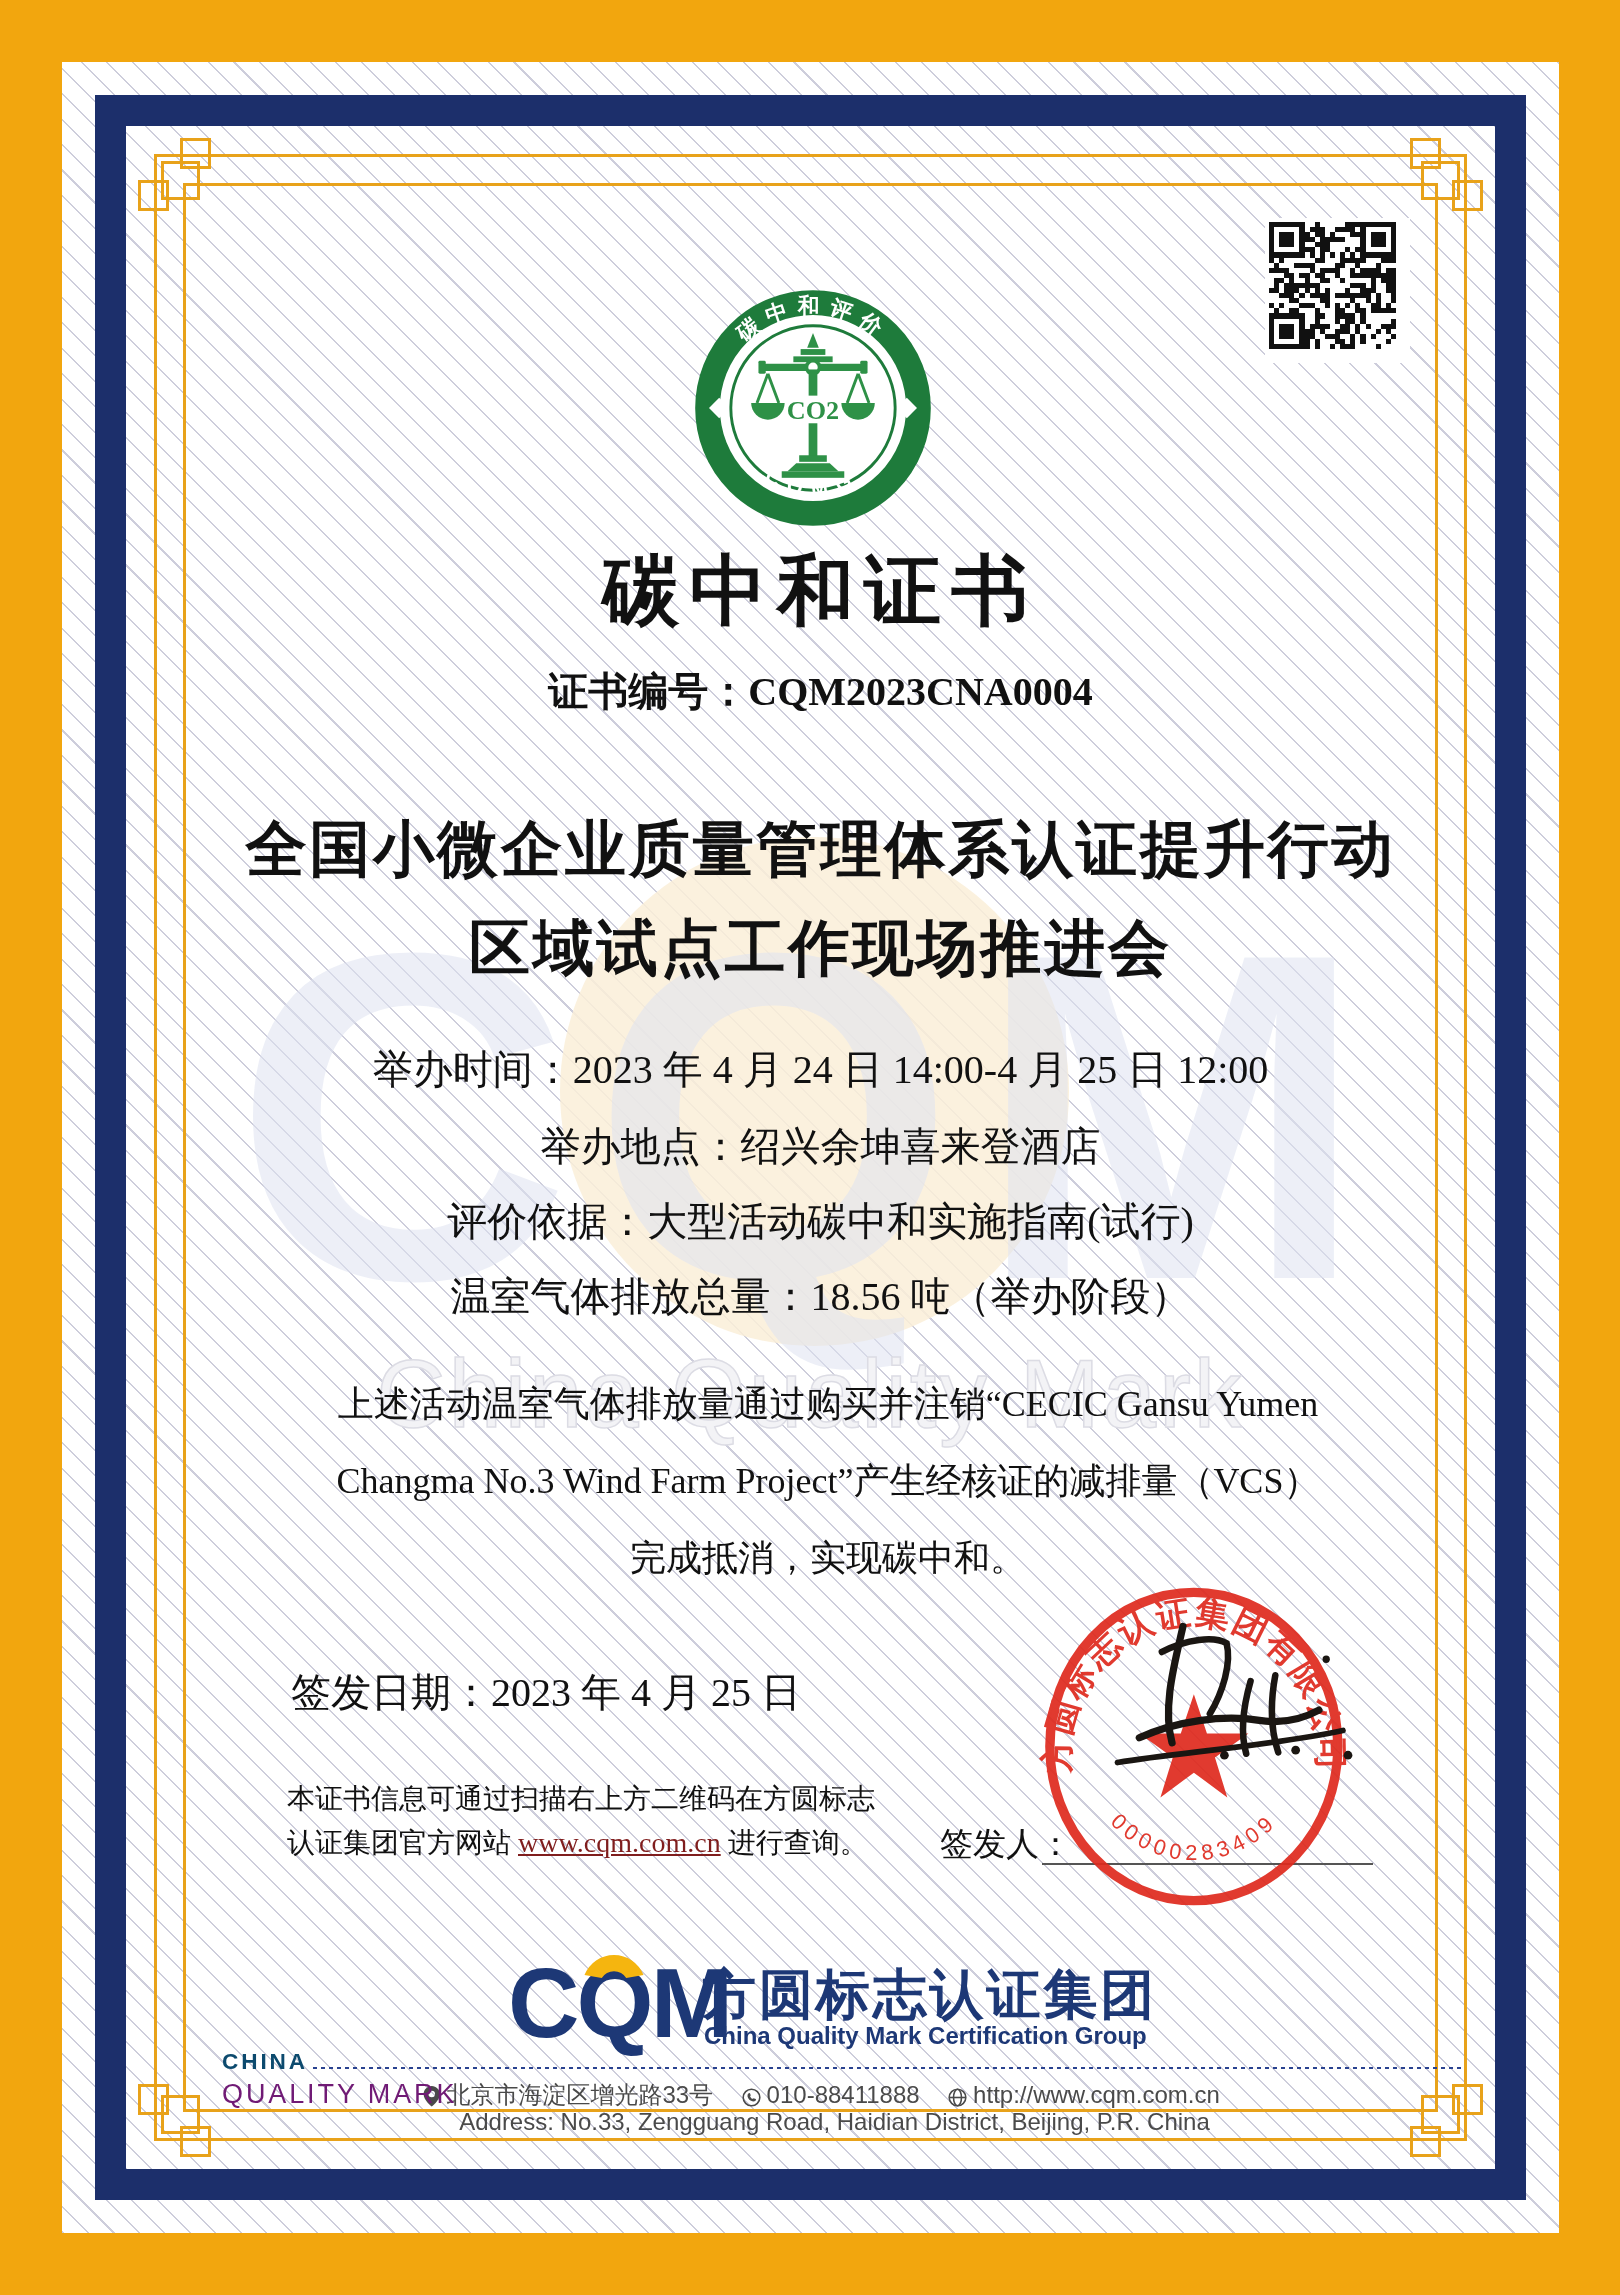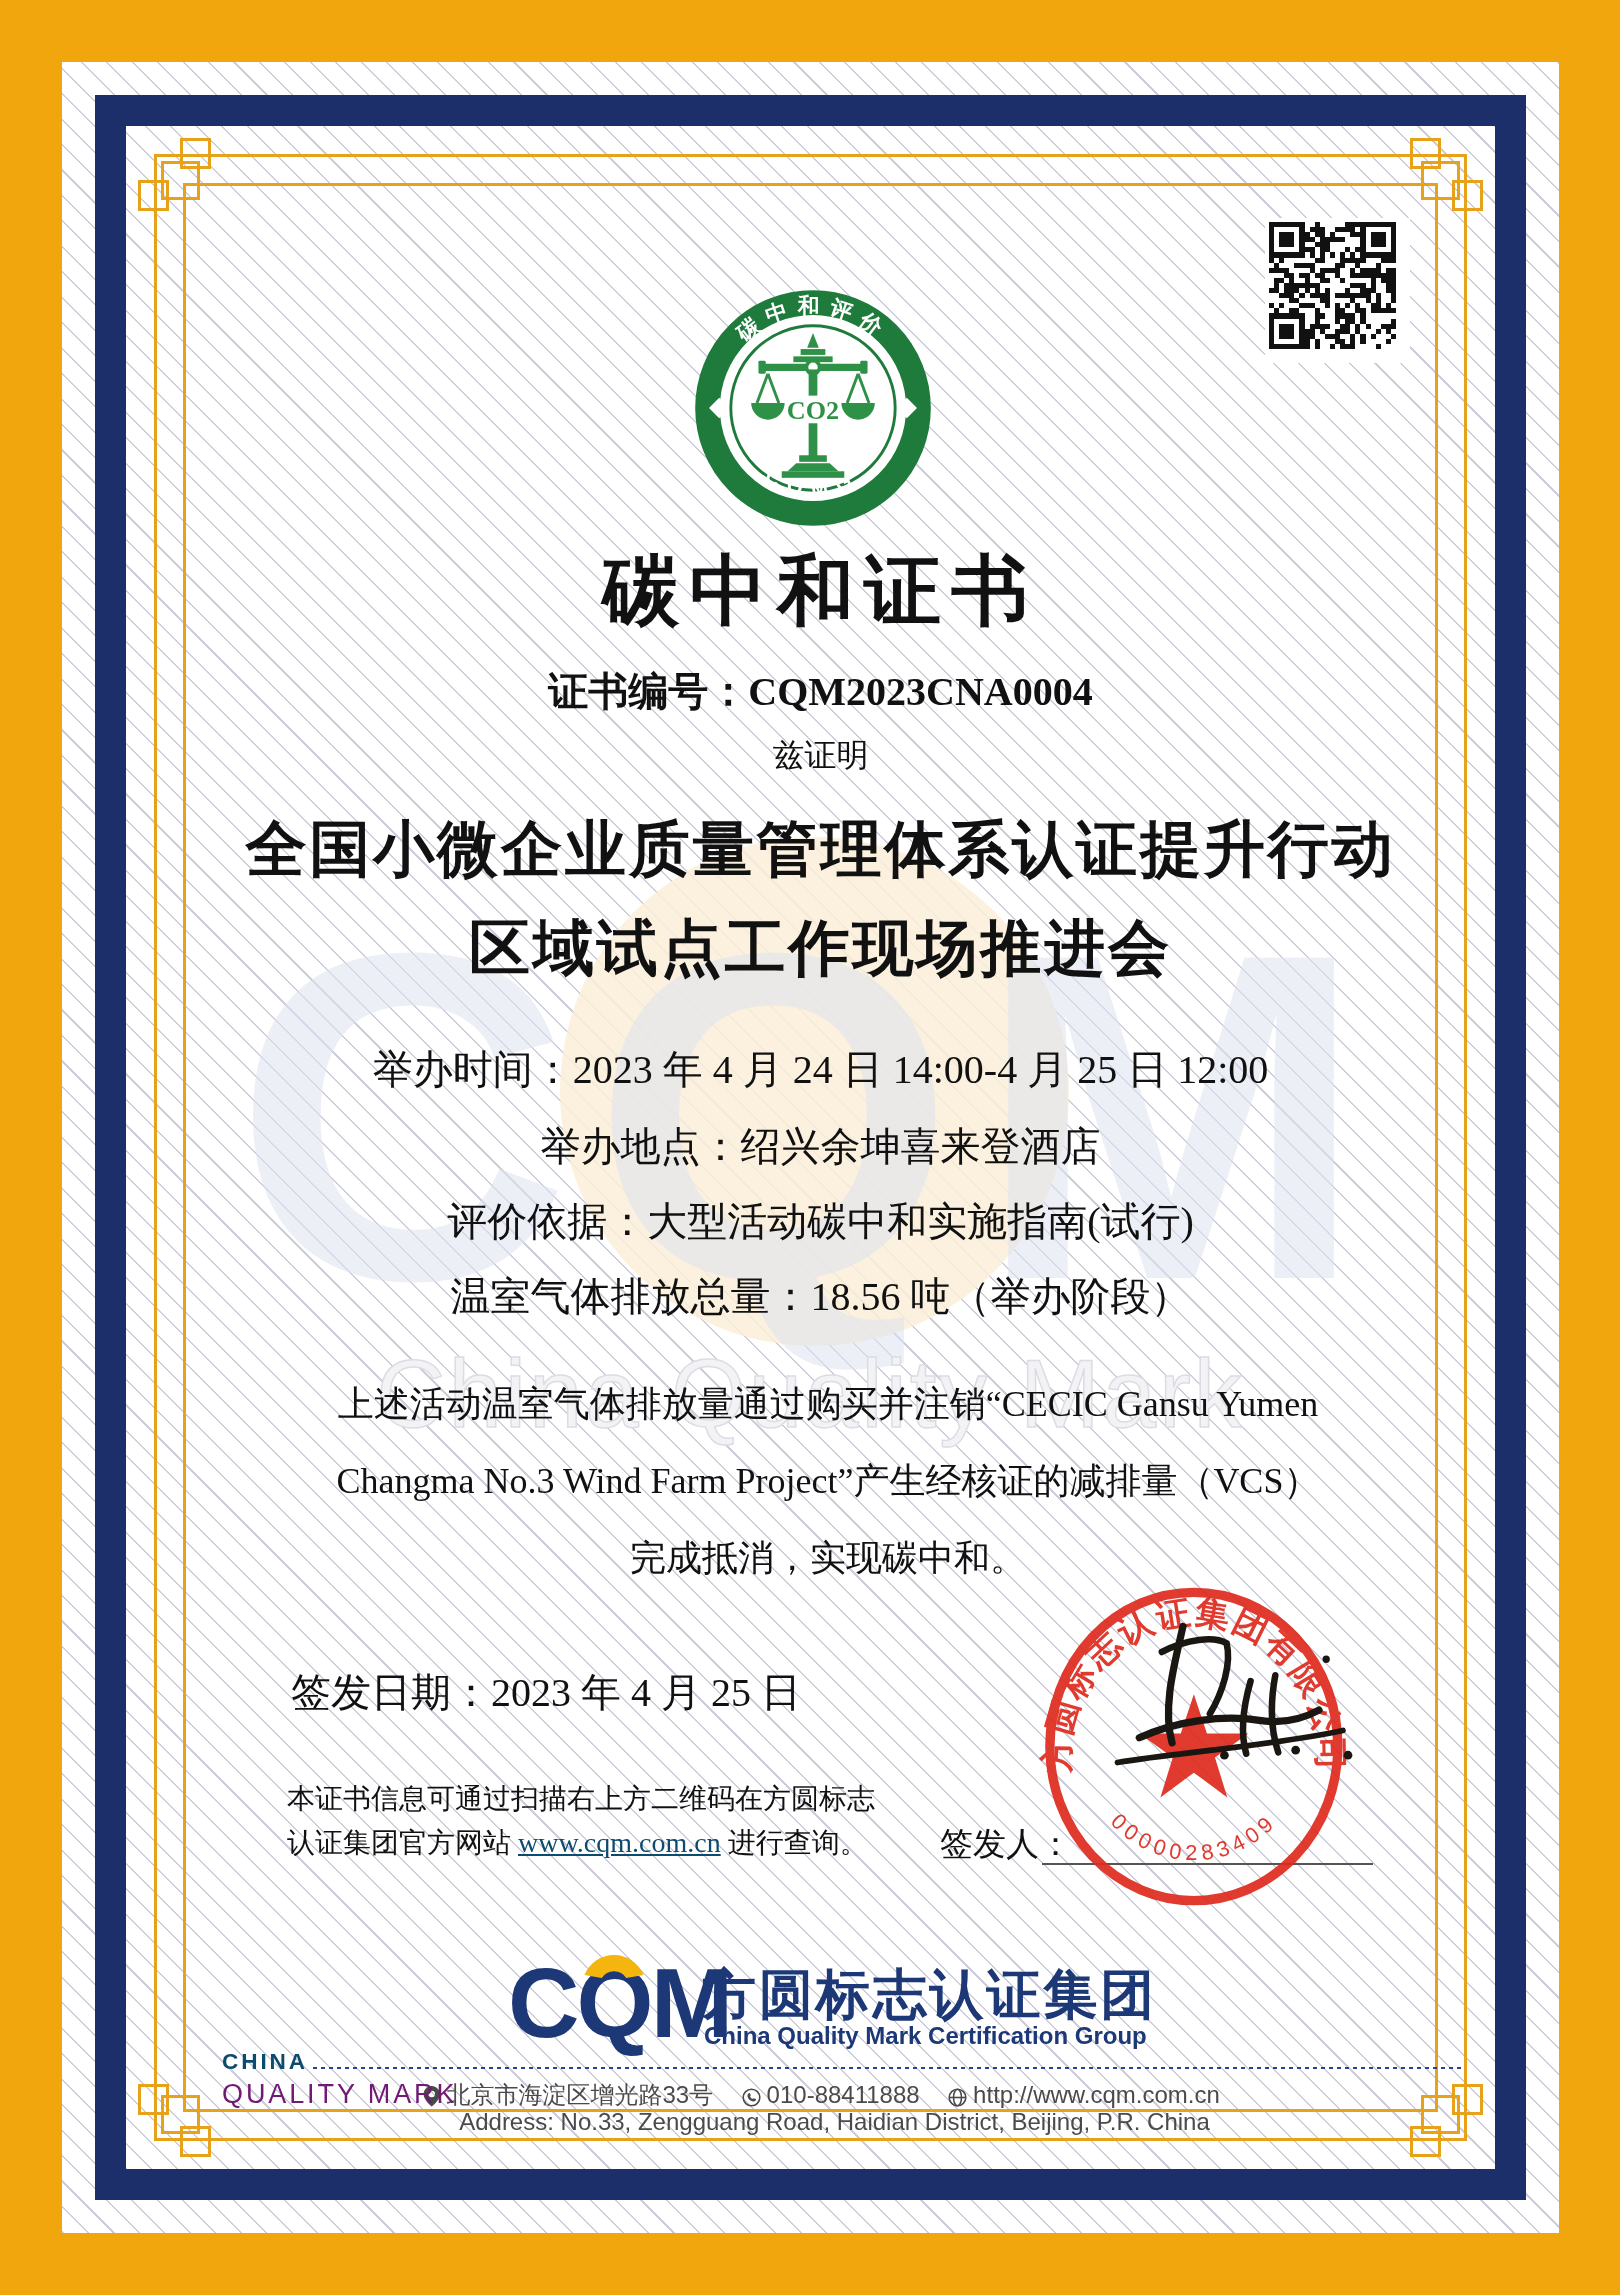--- a/index.html
+++ b/index.html
@@ -31,21 +31,21 @@
   .attest{top:734px;font-size:32px;}
   .ev{font-size:61px;font-weight:700;letter-spacing:2.9px;}
   .ev1{top:809px;} .ev2{top:908px;}
   .detail{font-size:40px;}
   .d0{top:1042px;} .d1{top:1119px;} .d2{top:1194px;} .d3{top:1269px;}
   .st{font-size:36px;padding-left:15px;}
   .s0{top:1380px;} .s1{top:1457px;} .s2{top:1534px;}
   .issue{position:absolute;left:291px;top:1665px;font-size:40px;}
   .foot1{position:absolute;left:287px;top:1780px;font-size:28px;}
   .foot2{position:absolute;left:287px;top:1824px;font-size:28px;}
-  .link{color:#0c4a6e;text-decoration:underline;}
+  .link{color:#7f1d1d;text-decoration:underline;}
   .issuer{position:absolute;left:940px;top:1822px;font-size:33px;}
   .sigline{position:absolute;left:1042px;top:1863px;width:331px;border-top:2.2px solid #555;}
   .qr{position:absolute;left:1265px;top:218px;width:136px;height:136px;background:#fff;padding:4.4px;}
   .logo-green{position:absolute;left:693px;top:288px;}
   .seal{position:absolute;left:1019px;top:1572px;}
   
   .cqm-logo{position:absolute;left:508px;top:1959px;
      font-family:"Liberation Sans","DejaVu Sans",sans-serif;font-weight:900;
      font-size:99px;line-height:87px;color:#1D3876;letter-spacing:-2.9px;}
   .qarc{position:absolute;left:574px;top:1942px;}
@@ -388,21 +388,20 @@
         <rect x="19" y="1" width="5" height="5" fill="#fff"></rect>
         <rect x="20" y="2" width="3" height="3" fill="#111"></rect>
         <rect x="0" y="18" width="7" height="7" fill="#111"></rect>
         <rect x="1" y="19" width="5" height="5" fill="#fff"></rect>
         <rect x="2" y="20" width="3" height="3" fill="#111"></rect>
       </svg>
   </div>
 
   <div class="ctext title">碳中和证书</div>
   <div class="ctext certno"><span>证书编号：</span><span>CQM2023CNA0004</span></div>
-  <div class="ctext attest">兹证明</div>
   <div class="ctext ev ev1">全国小微企业质量管理体系认证提升行动</div>
   <div class="ctext ev ev2">区域试点工作现场推进会</div>
 
   <div class="ctext detail d0">举办时间：2023 年 4 月 24 日 14:00-4 月 25 日 12:00</div>
   <div class="ctext detail d1">举办地点：绍兴余坤喜来登酒店</div>
   <div class="ctext detail d2">评价依据：大型活动碳中和实施指南(试行)</div>
   <div class="ctext detail d3">温室气体排放总量：18.56 吨（举办阶段）</div>
 
   <div class="ctext st s0">上述活动温室气体排放量通过购买并注销“CECIC Gansu Yumen</div>
   <div class="ctext st s1">Changma No.3 Wind Farm Project”产生经核证的减排量（VCS）</div>

